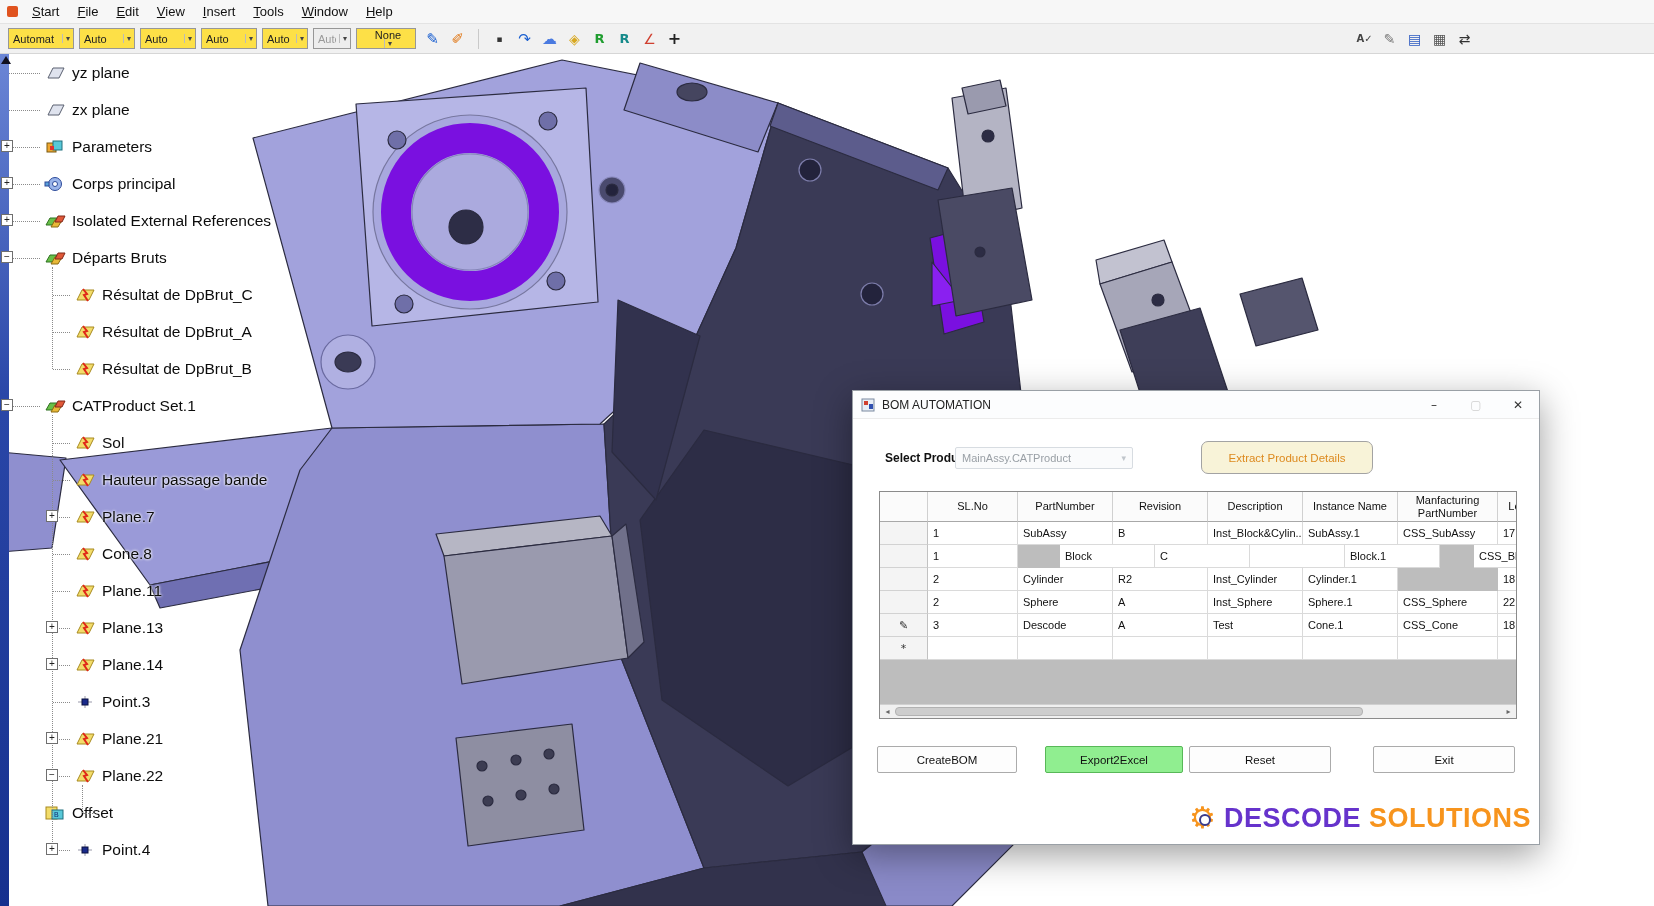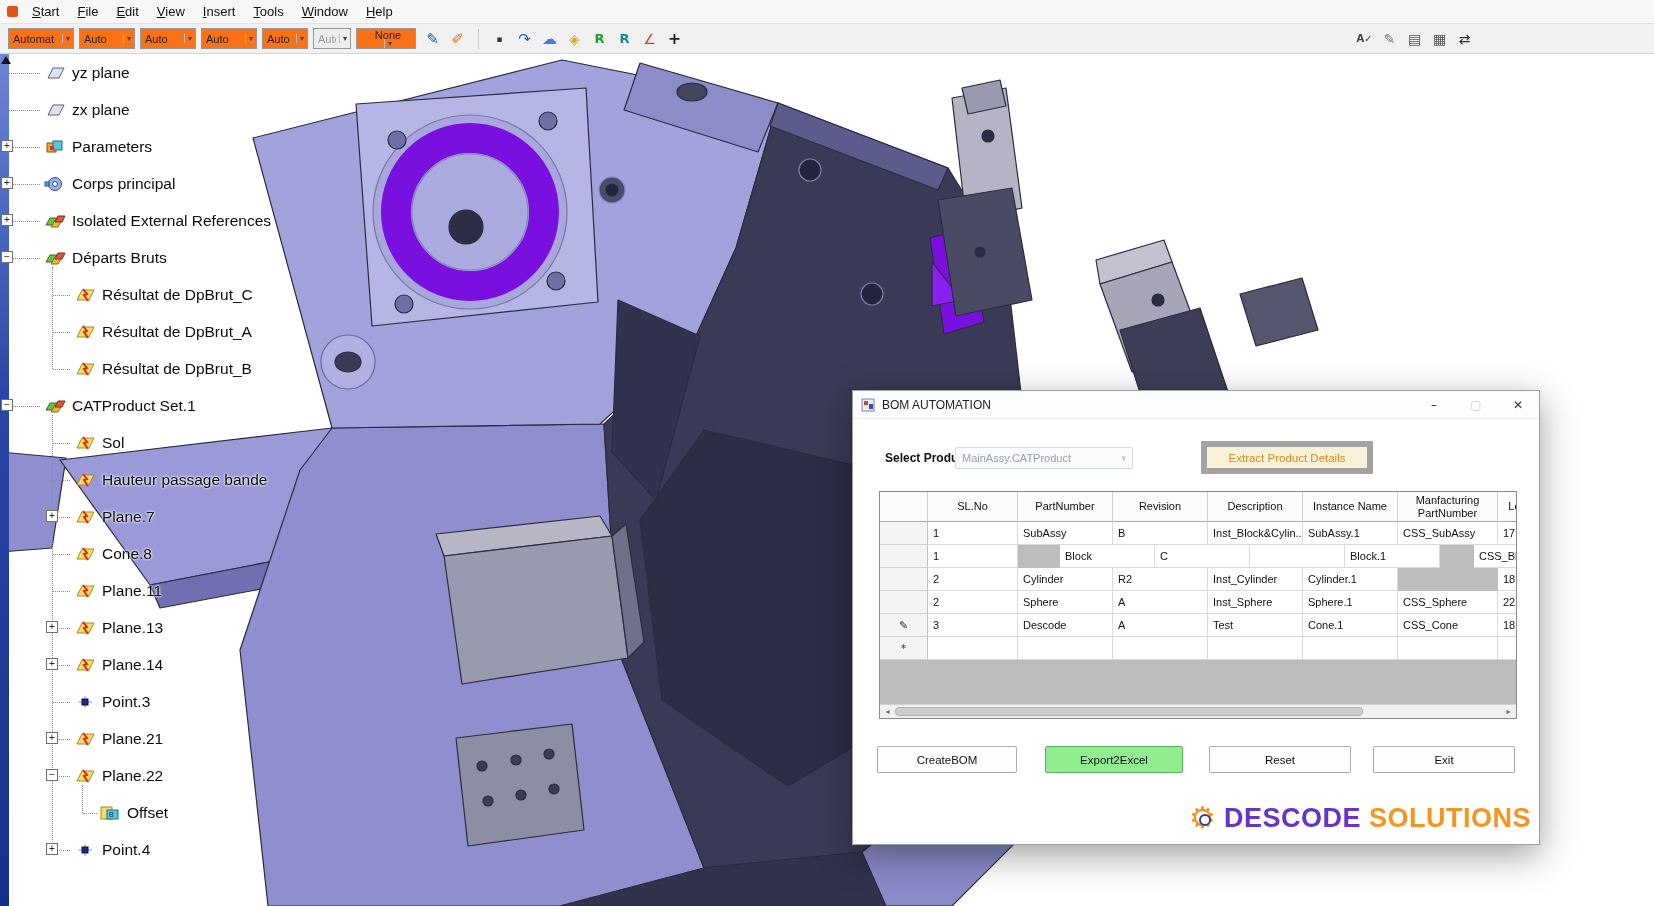--- a/index.html
+++ b/index.html
@@ -11,21 +11,21 @@
     border-bottom:1px solid #e3e3e3;display:flex;align-items:center;padding-left:4px;font-size:13px;color:#111}
   .app-icon{width:11px;height:11px;background:#e0531f;border-radius:2px;margin:0 5px 0 3px}
   #menu-items{display:flex;align-items:center}
   .menu-item{padding:2px 9px;cursor:default}
   .menu-item u{text-decoration:underline}
 
   
   .toolbar{position:absolute;z-index:30;top:24px;left:0;width:100%;height:30px;background:#f1f1f1;
     border-bottom:1px solid #d6d6d6;display:flex;align-items:center;padding-left:8px;gap:5px}
   #tb-dropdowns{display:flex;align-items:center;gap:5px}
-  .tb-select{height:21px;border:1px solid #979797;background:#f97316;font-size:11px;display:flex;
+  .tb-select{height:21px;border:1px solid #979797;background:#fde047;font-size:11px;display:flex;
     align-items:center;justify-content:space-between;padding:0 0 0 4px;color:#222}
   .tb-select.disabled{background:#ededed;color:#9a9a9a}
   .tbs-label{white-space:nowrap;overflow:hidden}
   .tbs-arrow{font-size:8px;color:#444;border-left:1px solid #bbb;padding:0 3px;margin-left:3px;
     font-family:"DejaVu Sans",sans-serif}
   .tb-icon{width:23px;height:22px;display:flex;align-items:center;justify-content:center;
     font-family:"DejaVu Sans",sans-serif;border-radius:3px}
   .tb-icons{display:flex;align-items:center;gap:2px}
   .tb-sep{width:1px;height:20px;background:#c9c9c9;margin:0 4px}
   #tb-icons-right{margin-left:auto;margin-right:178px}
@@ -35,21 +35,21 @@
   .bluebar{position:absolute;z-index:4;top:54px;left:0;width:9px;height:852px;
     background:linear-gradient(180deg,#6b86d6,#2a47a8 40%,#16308e)}
   .corner-arrow{position:absolute;z-index:5;top:56px;left:1px;width:0;height:0;
     border-left:5px solid transparent;border-right:5px solid transparent;border-bottom:8px solid #101020}
 
   
   .tree{position:absolute;z-index:6;top:54px;left:0;width:430px}
   .tree-row{position:relative;height:37px;display:flex;align-items:center;font-size:15.5px;color:#0c0c0c;white-space:nowrap}
   .tree-row.lvl0{padding-left:44px}
   .tree-row.lvl1{padding-left:74px}
-  .tree-row.lvl2{padding-left:99px}
+  .tree-row.lvl2{padding-left:44px}
   .tree-row::before{content:'';position:absolute;top:50%;border-top:1px dotted #8b8b8b}
   .tree-row.lvl0::before{left:9px;width:31px}
   .tree-row.lvl1::before{left:53px;width:17px}
   .tree-row.lvl2::before{left:83px;width:14px}
   .tree-row .lbl{margin-left:6px;text-shadow:0 0 3px #fff,0 0 3px #fff}
   .t-icon{display:inline-flex;width:22px;height:16px;flex:none}
   .expander{position:absolute;top:12px;width:12px;height:12px;border:1px solid #6f6f6f;background:#fff;
     font-size:10px;line-height:10px;text-align:center;color:#222;z-index:3}
   .vline{position:absolute;z-index:2;width:0;border-left:1px dotted #8b8b8b}
 
@@ -60,22 +60,22 @@
     display:flex;align-items:center;font-size:12px;color:#222;padding-left:8px}
   .dlg-title-text{margin-left:7px}
   .dlg-controls{margin-left:auto;display:flex;height:100%}
   .dlg-btn{width:42px;height:100%;display:flex;align-items:center;justify-content:center;font-size:12px;
     color:#333;font-family:"DejaVu Sans",sans-serif}
   .dlg-btn.max{color:#cfcfcf}
   .sp-label{position:absolute;left:32px;top:60px;font-size:12px;font-weight:600;color:#111}
   .sp-combo{position:absolute;left:102px;top:56px;width:178px;height:22px;border:1px solid #d7dce1;
     background:#fafbfc;border-radius:2px;display:flex;align-items:center;font-size:11px;color:#9aa0a6;padding-left:6px}
   .sp-combo .cmb-arrow{margin-left:auto;padding-right:6px;color:#c0c6cc;font-size:9px;font-family:"DejaVu Sans",sans-serif}
-  .extract-btn{position:absolute;left:348px;top:50px;width:172px;height:33px;border:6px solid #a3a3a3;
-    border-radius:1px;font-size:11.5px;display:flex;align-items:center;justify-content:center}
+  .extract-btn{position:absolute;left:348px;top:50px;width:172px;height:33px;border:1px solid #a3a3a3;
+    border-radius:7px;font-size:11.5px;display:flex;align-items:center;justify-content:center}
 
   .grid{position:absolute;left:26px;top:100px;width:638px;height:228px;border:1px solid #8b8b8b;
     background:#bdbdbd;overflow:hidden}
   .g-header{display:flex;height:30px}
   .g-hcell{flex:none;border-right:1px solid #d0d0d0;border-bottom:1px solid #a8a8a8;font-size:11px;
     display:flex;align-items:center;justify-content:center;text-align:center;line-height:1.15;
     background:#fbfbfb;overflow:hidden;padding:0 2px;color:#111}
   .g-row{display:flex;height:23px}
   .g-cell{flex:none;border-right:1px solid #dadada;border-bottom:1px solid #dadada;font-size:11px;
     display:flex;align-items:center;padding-left:5px;overflow:hidden;white-space:nowrap;background:#fff;color:#111}
@@ -85,21 +85,21 @@
   .g-scroll{position:absolute;left:0;bottom:0;width:100%;height:14px;background:#f0f0f0;
     border-top:1px solid #d0d0d0;display:flex;align-items:center}
   .g-arrow{width:15px;height:14px;font-size:8px;color:#666;display:flex;align-items:center;
     justify-content:center;font-family:"DejaVu Sans",sans-serif}
   .g-thumb{height:9px;background:#cdcdcd;border:1px solid #b2b2b2;width:468px;border-radius:4px}
 
   .dlg-button{position:absolute;height:27px;border:1px solid #ababab;background:#fdfdfd;font-size:11.5px;
     display:flex;align-items:center;justify-content:center;border-radius:2px;color:#111}
   #btn-create{left:24px;top:355px;width:140px}
   #btn-export{left:192px;top:355px;width:138px;border-color:#58b858}
-  #btn-reset{left:356px;top:355px;width:142px}
+  #btn-reset{left:336px;top:355px;width:142px}
   #btn-exit{left:520px;top:355px;width:142px}
 
   .logo{position:absolute;left:316px;top:406px;right:4px;height:42px;background:#fff;display:flex;
     align-items:center;justify-content:flex-end;gap:8px;padding-right:4px}
   .logo-gear{position:relative;font-size:30px;line-height:30px;color:#f7941d;font-family:"DejaVu Sans",sans-serif}
   .logo-gear::after{content:'';position:absolute;left:10px;top:11px;width:8px;height:8px;border-radius:50%;
     background:#fff;border:2px solid #3a3a8c}
   .logo-word{font-size:27px;font-weight:800;letter-spacing:.5px}
 </style>
 </head>

